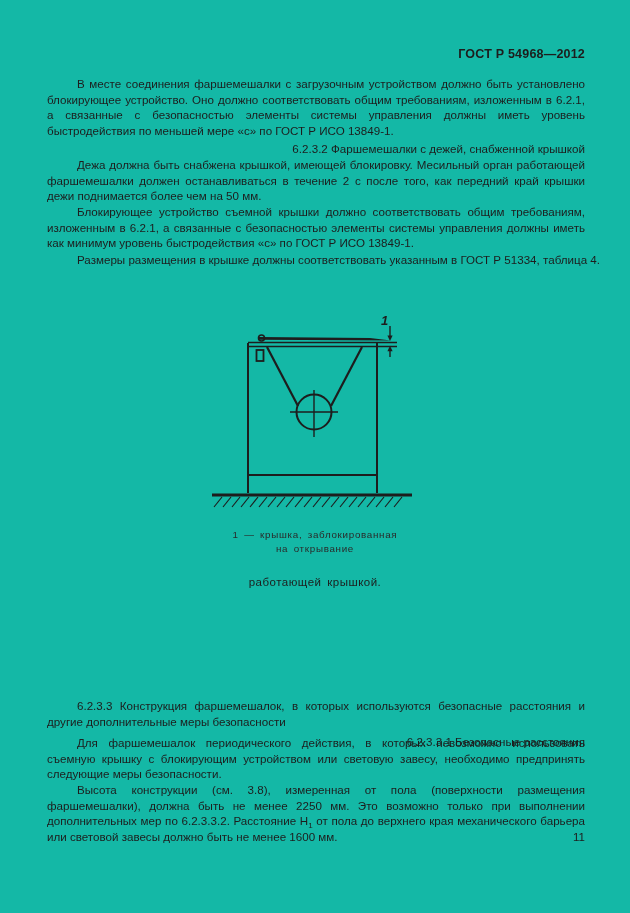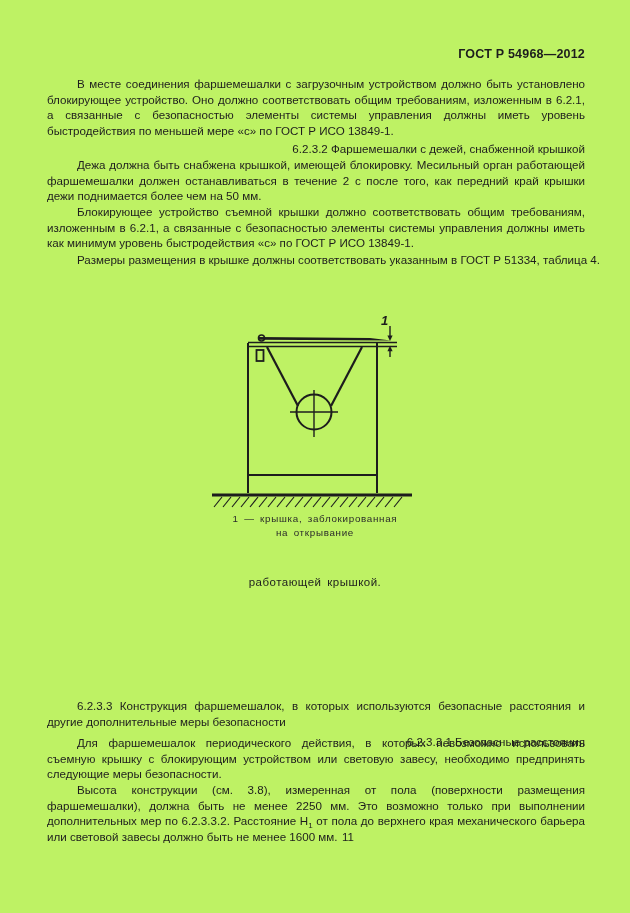--- a/index.html
+++ b/index.html
@@ -1,19 +1,19 @@
 <!DOCTYPE html>
 <html lang="ru"><head>
 <meta charset="utf-8">
 <style>
   html,body{margin:0;padding:0;background:#e8e8e8;}
   .page{
     position:relative;
     width:630px;height:913px;
-    background:#bef264;
+    background:#14b8a6;
     font-family:"Liberation Sans",sans-serif;
     color:#1d1d1d;
     overflow:hidden;
     margin:0 auto;
     box-shadow:0 0 0 1px #111;
   }
   .hdr{
     position:absolute;top:47px;left:47px;width:538px;
     text-align:right;font-weight:bold;font-size:12.5px;letter-spacing:.2px;
   }
@@ -21,32 +21,32 @@
     position:absolute;left:47px;width:538px;
     font-size:11.6px;line-height:15.7px;
     text-align:justify;margin:0;
   }
   .ind{text-indent:30px;}
   .one{white-space:nowrap;text-align:right;}
   .it{}
   sub{font-size:8px;line-height:0;}
   .fig{position:absolute;left:185px;top:298px;}
   .legend{
-    position:absolute;left:140px;top:512px;width:350px;
+    position:absolute;left:140px;top:528px;width:350px;
     text-align:center;font-size:9.8px;line-height:14px;
     letter-spacing:.7px;word-spacing:2px;color:#2a2a2a;
   }
   .caption{
     position:absolute;left:130px;top:575px;width:370px;
     text-align:center;font-size:11.5px;line-height:14.4px;
     letter-spacing:.5px;word-spacing:2px;
   }
   .pageno{
     position:absolute;top:831px;left:47px;width:538px;
-    text-align:center;font-size:11.5px;padding-left:32px;
+    text-align:right;font-size:11.5px;
   }
   svg .ln{stroke:#1d1d1d;fill:none;}
 </style>
 </head>
 <body>
 
 <div class="page">
 
   <div class="hdr">ГОСТ Р 54968—2012</div>
 

